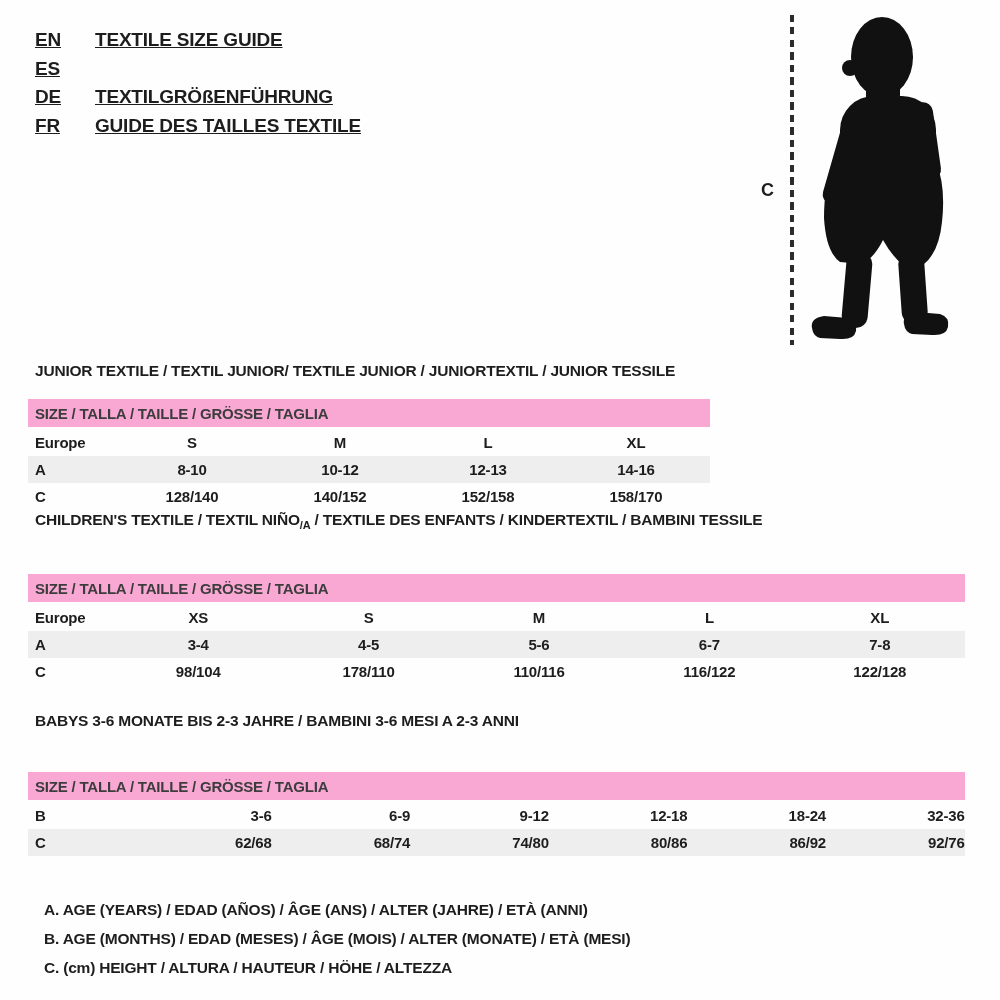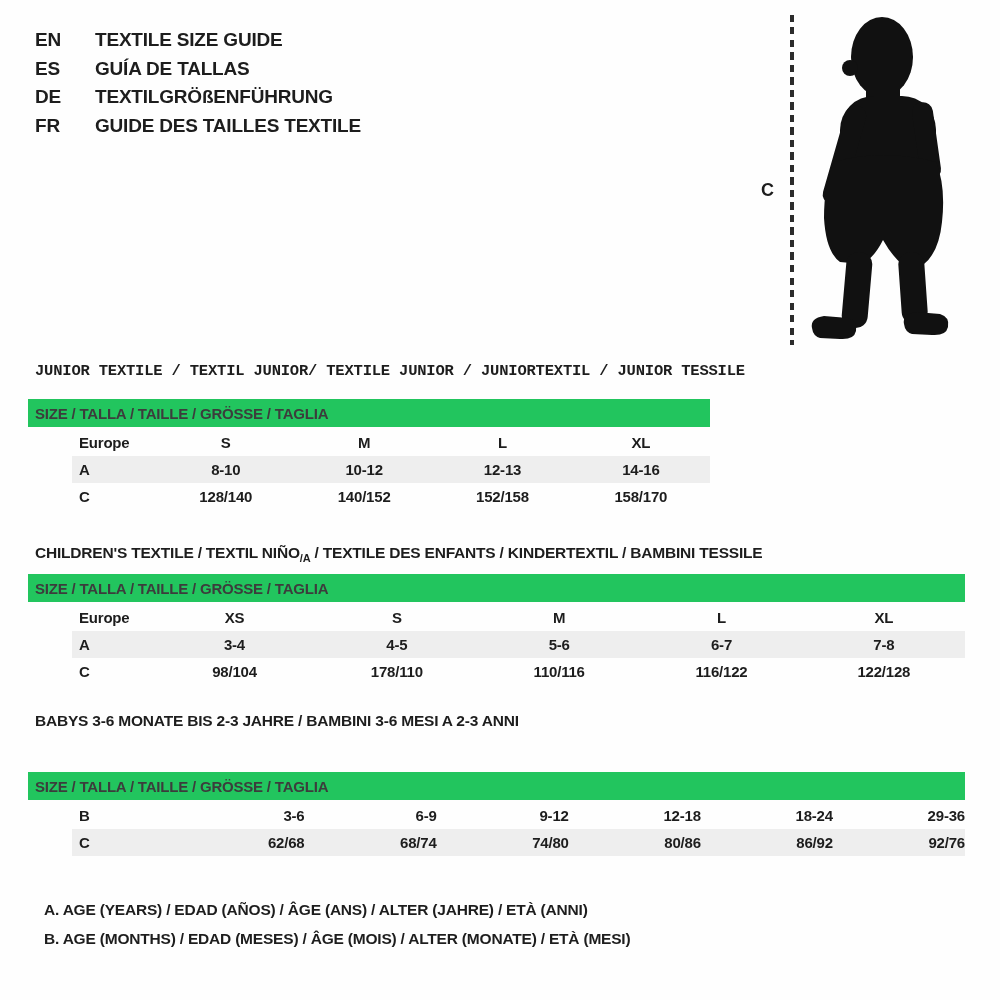--- a/index.html
+++ b/index.html
@@ -5,42 +5,42 @@
   * { margin:0; padding:0; box-sizing:border-box; }
   html,body { background:#ffffff; }
   .canvas {
     position:relative; width:1000px; height:1000px; background:#fefefe;
     font-family:"Liberation Sans", sans-serif; font-weight:bold; color:#1d1d1d;
     overflow:hidden; letter-spacing:-0.2px;
   }
 
   
   .langs { position:absolute; top:26px; left:35px; font-size:19px; line-height:28.6px; }
-  .lang-row { display:flex; }
+  .lang-row { display:flex;text-decoration:underline; }
   .lang-code { width:60px; }
 
   
   .c-label { position:absolute; left:761px; top:180px; font-size:18px; }
   .dotline {
     position:absolute; left:790px; top:15px; width:4px; height:330px;
     background:repeating-linear-gradient(to bottom, #2c2c2c 0 7px, transparent 7px 12.5px);
   }
   .toddler { position:absolute; left:804px; top:12px; }
 
   
   .sec-title { position:absolute; left:35px; font-size:15.5px; line-height:28px; white-space:nowrap; }
   .sub-a { font-size:11px; vertical-align:-4px; }
 
   
   .sg-table { position:absolute; left:28px; font-size:15px; }
   .thead {
-    height:28px; background:#22c55e; color:#3c3c3c; display:flex; align-items:center;
+    height:28px; background:#f9a8d4; color:#3c3c3c; display:flex; align-items:center;
     padding-left:7px; margin-bottom:2px;
   }
-  .trow { display:flex; height:27px; align-items:center;margin-left:44px; }
+  .trow { display:flex; height:27px; align-items:center; }
   .trow.shaded { background:#eeeeee; }
   .tlabel { padding-left:7px; }
   .tcell { text-align:center; }
   .w682 { width:682px; }
   .w937 { width:937px; }
   .t1 .tlabel { width:90px; }  .t1 .tcell { width:148px; }
   .t2 .tlabel { width:85px; }  .t2 .tcell { width:170.4px; }
   .t3 .tlabel { width:105px; } .t3 .tcell { width:138.6px;text-align:right; }
 
   
@@ -51,21 +51,20 @@
 
 <div class="canvas">
 
   <div class="langs">
     <div class="lang-row">
       <span class="lang-code">EN</span>
       <span>TEXTILE SIZE GUIDE</span>
     </div>
     <div class="lang-row">
       <span class="lang-code">ES</span>
-      <span>GUÍA DE TALLAS</span>
     </div>
     <div class="lang-row">
       <span class="lang-code">DE</span>
       <span>TEXTILGRÖßENFÜHRUNG</span>
     </div>
     <div class="lang-row">
       <span class="lang-code">FR</span>
       <span>GUIDE DES TAILLES TEXTILE</span>
     </div>
   </div>
@@ -79,21 +78,21 @@
     <rect x="36" y="84" width="96" height="96" rx="34"></rect>
     <rect x="30" y="92" width="21" height="102" rx="10" transform="rotate(16 40 143)"></rect>
     <rect x="112" y="90" width="21" height="78" rx="10" transform="rotate(-8 122 129)"></rect>
     <path d="M30 150 Q78 136 132 150 Q142 174 138 210 Q135 240 120 252 L98 252 Q88 244 79 228 Q70 246 58 252 L36 250 Q22 240 20 206 Q20 172 30 150 Z"></path>
     <rect x="40" y="240" width="26" height="76" rx="12" transform="rotate(5 53 278)"></rect>
     <rect x="96" y="240" width="26" height="72" rx="12" transform="rotate(-4 109 276)"></rect>
     <path d="M8 316 Q6 306 20 304 L44 306 Q54 309 52 319 Q50 328 36 327 L16 326 Q9 324 8 316 Z"></path>
     <path d="M100 312 Q98 302 112 300 L136 302 Q146 305 144 315 Q142 324 128 323 L108 322 Q101 320 100 312 Z"></path>
   </svg>
 
-  <div class="sec-title" style="top:357px;font-family:Liberation Mono, monospace;">JUNIOR TEXTILE / TEXTIL JUNIOR/ TEXTILE JUNIOR / JUNIORTEXTIL / JUNIOR TESSILE</div>
+  <div class="sec-title" style="top:357px;">JUNIOR TEXTILE / TEXTIL JUNIOR/ TEXTILE JUNIOR / JUNIORTEXTIL / JUNIOR TESSILE</div>
   <div class="sg-table t1 w682" style="top:399px;">
     <div class="thead">SIZE / TALLA / TAILLE / GRÖSSE / TAGLIA</div>
     <div class="trow">
       <span class="tlabel">Europe</span>
       <span class="tcell">S</span>
       <span class="tcell">M</span>
       <span class="tcell">L</span>
       <span class="tcell">XL</span>
     </div>
     <div class="trow shaded">
@@ -105,21 +104,21 @@
     </div>
     <div class="trow">
       <span class="tlabel">C</span>
       <span class="tcell">128/140</span>
       <span class="tcell">140/152</span>
       <span class="tcell">152/158</span>
       <span class="tcell">158/170</span>
     </div>
   </div>
 
-  <div class="sec-title" style="top:539px;">
+  <div class="sec-title" style="top:506px;">
     <span>CHILDREN'S TEXTILE / TEXTIL NIÑO</span><span class="sub-a">/A</span><span> / TEXTILE DES ENFANTS / KINDERTEXTIL / BAMBINI TESSILE</span>
   </div>
   <div class="sg-table t2 w937" style="top:574px;">
     <div class="thead">SIZE / TALLA / TAILLE / GRÖSSE / TAGLIA</div>
     <div class="trow">
       <span class="tlabel">Europe</span>
       <span class="tcell">XS</span>
       <span class="tcell">S</span>
       <span class="tcell">M</span>
       <span class="tcell">L</span>
@@ -148,31 +147,32 @@
   </div>
   <div class="sg-table t3 w937" style="top:772px;">
     <div class="thead">SIZE / TALLA / TAILLE / GRÖSSE / TAGLIA</div>
     <div class="trow">
       <span class="tlabel">B</span>
       <span class="tcell">3-6</span>
       <span class="tcell">6-9</span>
       <span class="tcell">9-12</span>
       <span class="tcell">12-18</span>
       <span class="tcell">18-24</span>
-      <span class="tcell">29-36</span>
+      <span class="tcell">32-36</span>
     </div>
     <div class="trow shaded">
       <span class="tlabel">C</span>
       <span class="tcell">62/68</span>
       <span class="tcell">68/74</span>
       <span class="tcell">74/80</span>
       <span class="tcell">80/86</span>
       <span class="tcell">86/92</span>
       <span class="tcell">92/76</span>
     </div>
   </div>
 
   <div class="legend">
     <div>A. AGE (YEARS) / EDAD (AÑOS) / ÂGE (ANS) / ALTER (JAHRE) / ETÀ (ANNI)</div>
     <div>B. AGE (MONTHS) / EDAD (MESES) / ÂGE (MOIS) / ALTER (MONATE) / ETÀ (MESI)</div>
+    <div>C. (cm) HEIGHT / ALTURA / HAUTEUR / HÖHE / ALTEZZA</div>
   </div>
 
 </div>
 
 </body></html>

